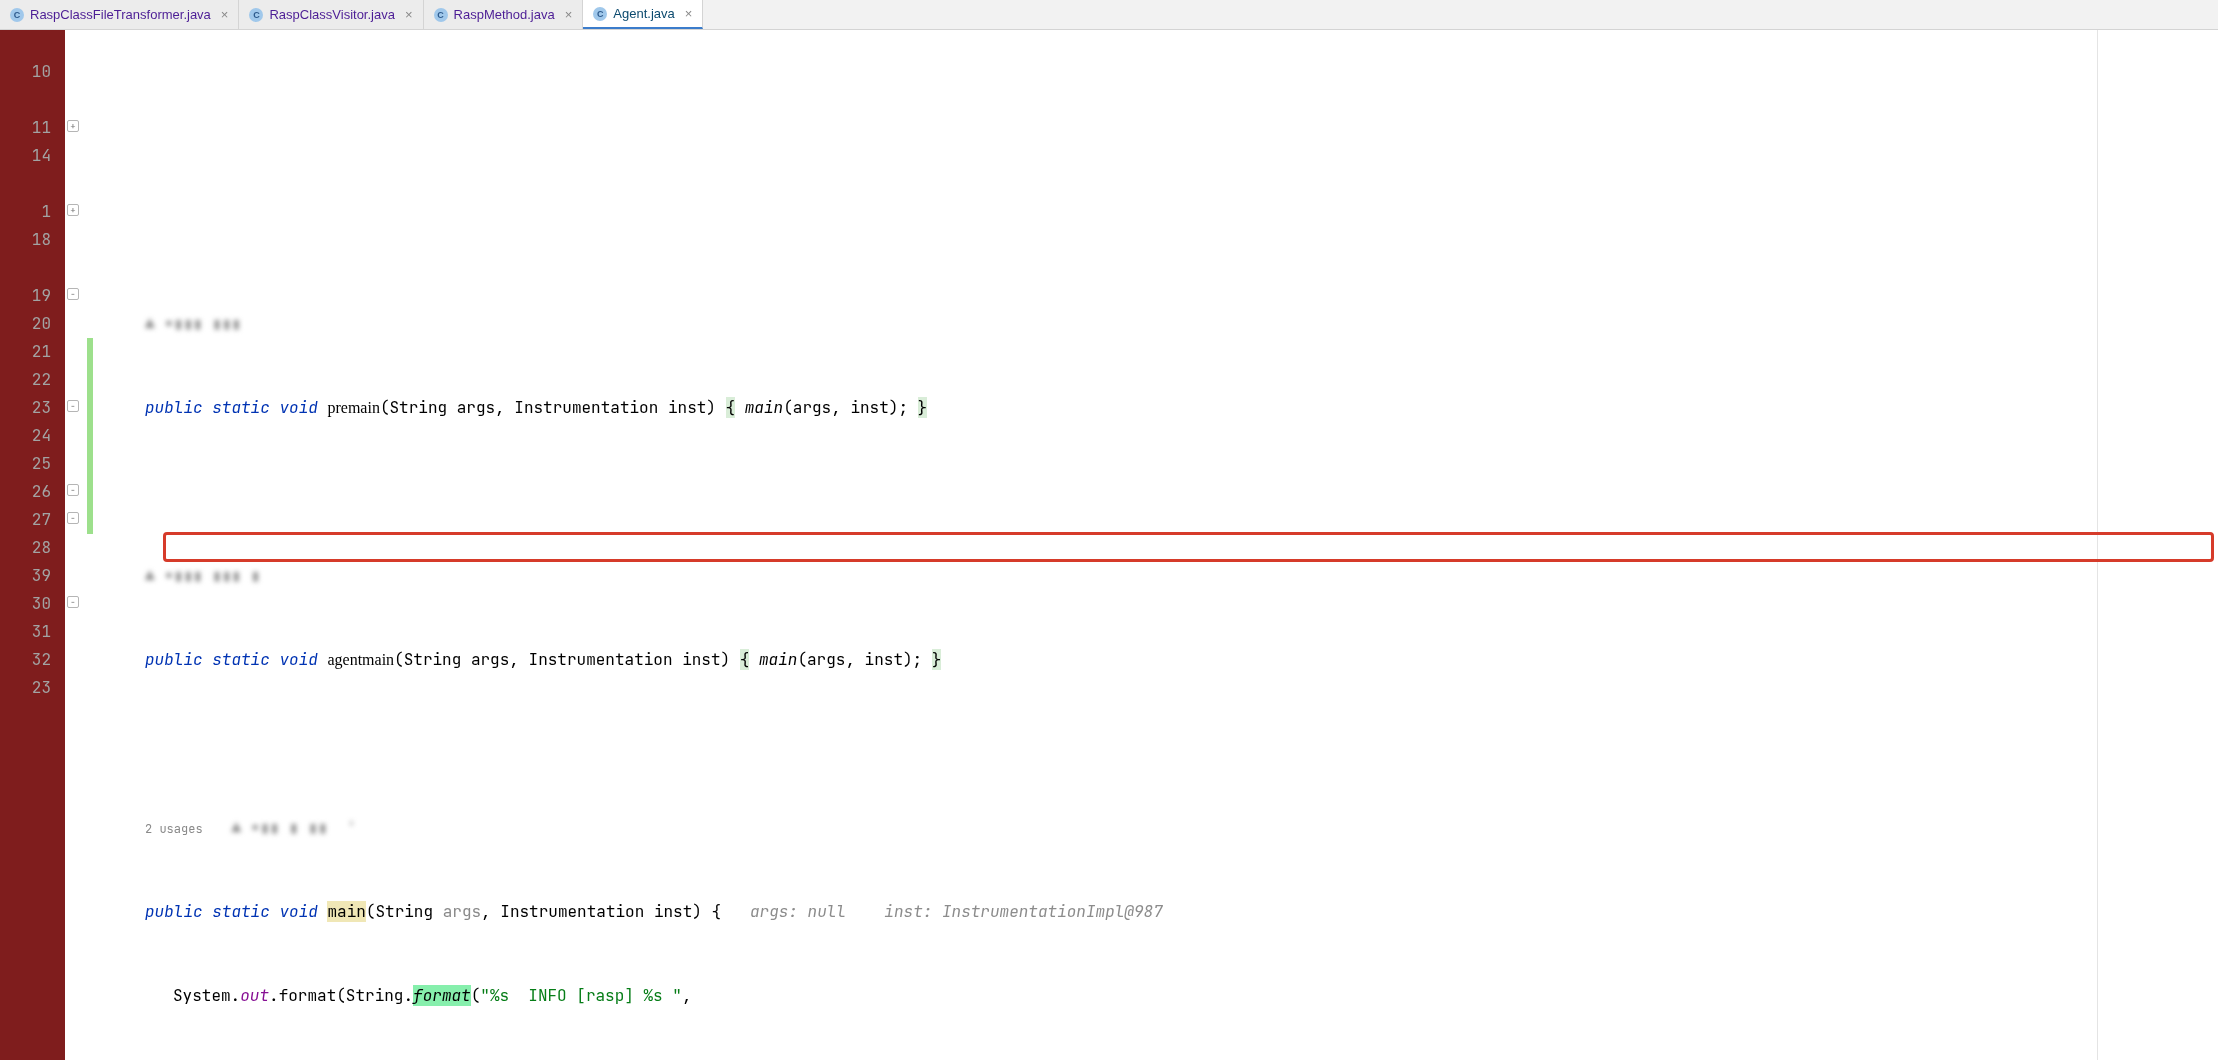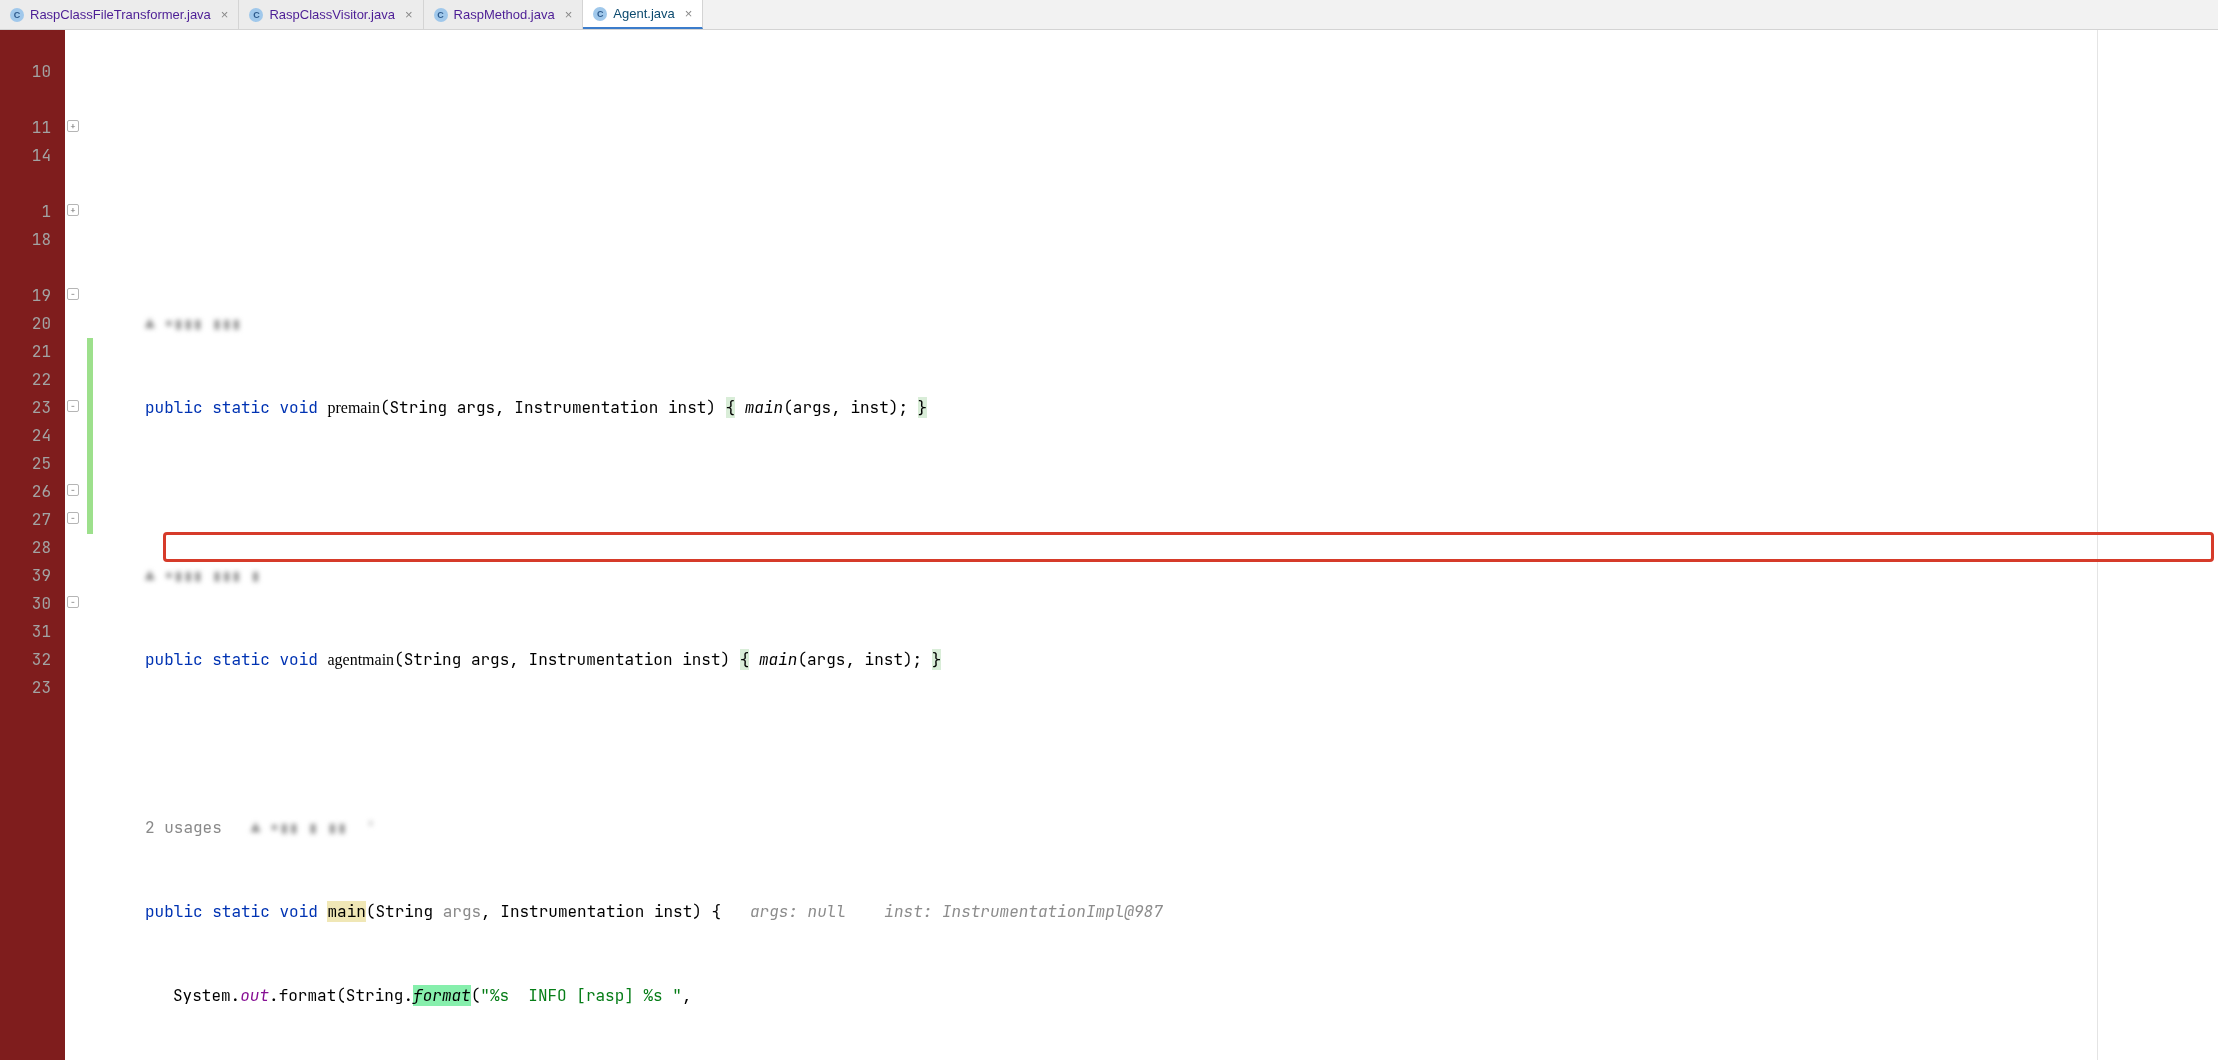--- a/index.html
+++ b/index.html
@@ -15,32 +15,32 @@
 .gutter { width:65px; text-align:right; color:#a3a3a3; padding-right:14px; user-select:none; background:#7f1d1d; position:relative; }
 .gutter-line { height:28px; position:relative; }
 .fold-col { width:22px; background:#ffffff; position:relative; }
 .fold-handle { position:absolute; left:2px; width:12px; height:12px; border:1px solid #b5b5b5; background:#fff; font-size:9px; line-height:10px; text-align:center; color:#777; border-radius:2px;}
 .change-bar { width:6px; position:relative; }
 .change-green { position:absolute; left:0; width:6px; background:#9de08c; }
 .code { flex:1; position:relative; white-space:pre; color:#000; overflow:hidden; }
 .row { height:28px; padding-left:24px; position:relative; }
 .row .ind1 { display:inline-block; width:28px; }
 .row .ind2 { display:inline-block; width:56px; }
-.kw { color:#0033b3; }
+.kw { color:#0033b3;font-style:italic; }
 .type { color:#000000; }
 .fn { color:#000000;font-family:Liberation Serif, serif; }
 .fnitalic { color:#000000; font-style:italic; }
 .field { color:#871094; font-style:italic; }
 .str { color:#067d17; }
 .hint { color:#8c8c8c; font-style:italic; }
 .hl-name { background:#f0e7b6; }
 .hl-brace { background:#d9edd8; }
 .hl-format { background:#86efac; font-style:italic; }
 .sel-border { position:absolute; border:3px solid #d63b2a; border-radius:4px; pointer-events:none; }
-.usages { color:#8a8a8a; font-size:16px; font-style:normal;}
+.usages { color:#8a8a8a; font-size:12px; font-style:normal;}
 .blur { filter:blur(2.5px); color:#888; }
 .right-edge { position:absolute; top:0; bottom:0; right:120px; width:1px; background:#e4e4e4; }
 .unused { color:#8a8a8a; }
 </style>
 </head>
 <body>
 
 <div class="tabbar">
   <div class="tab">
     <span class="tab-icon">C</span>

